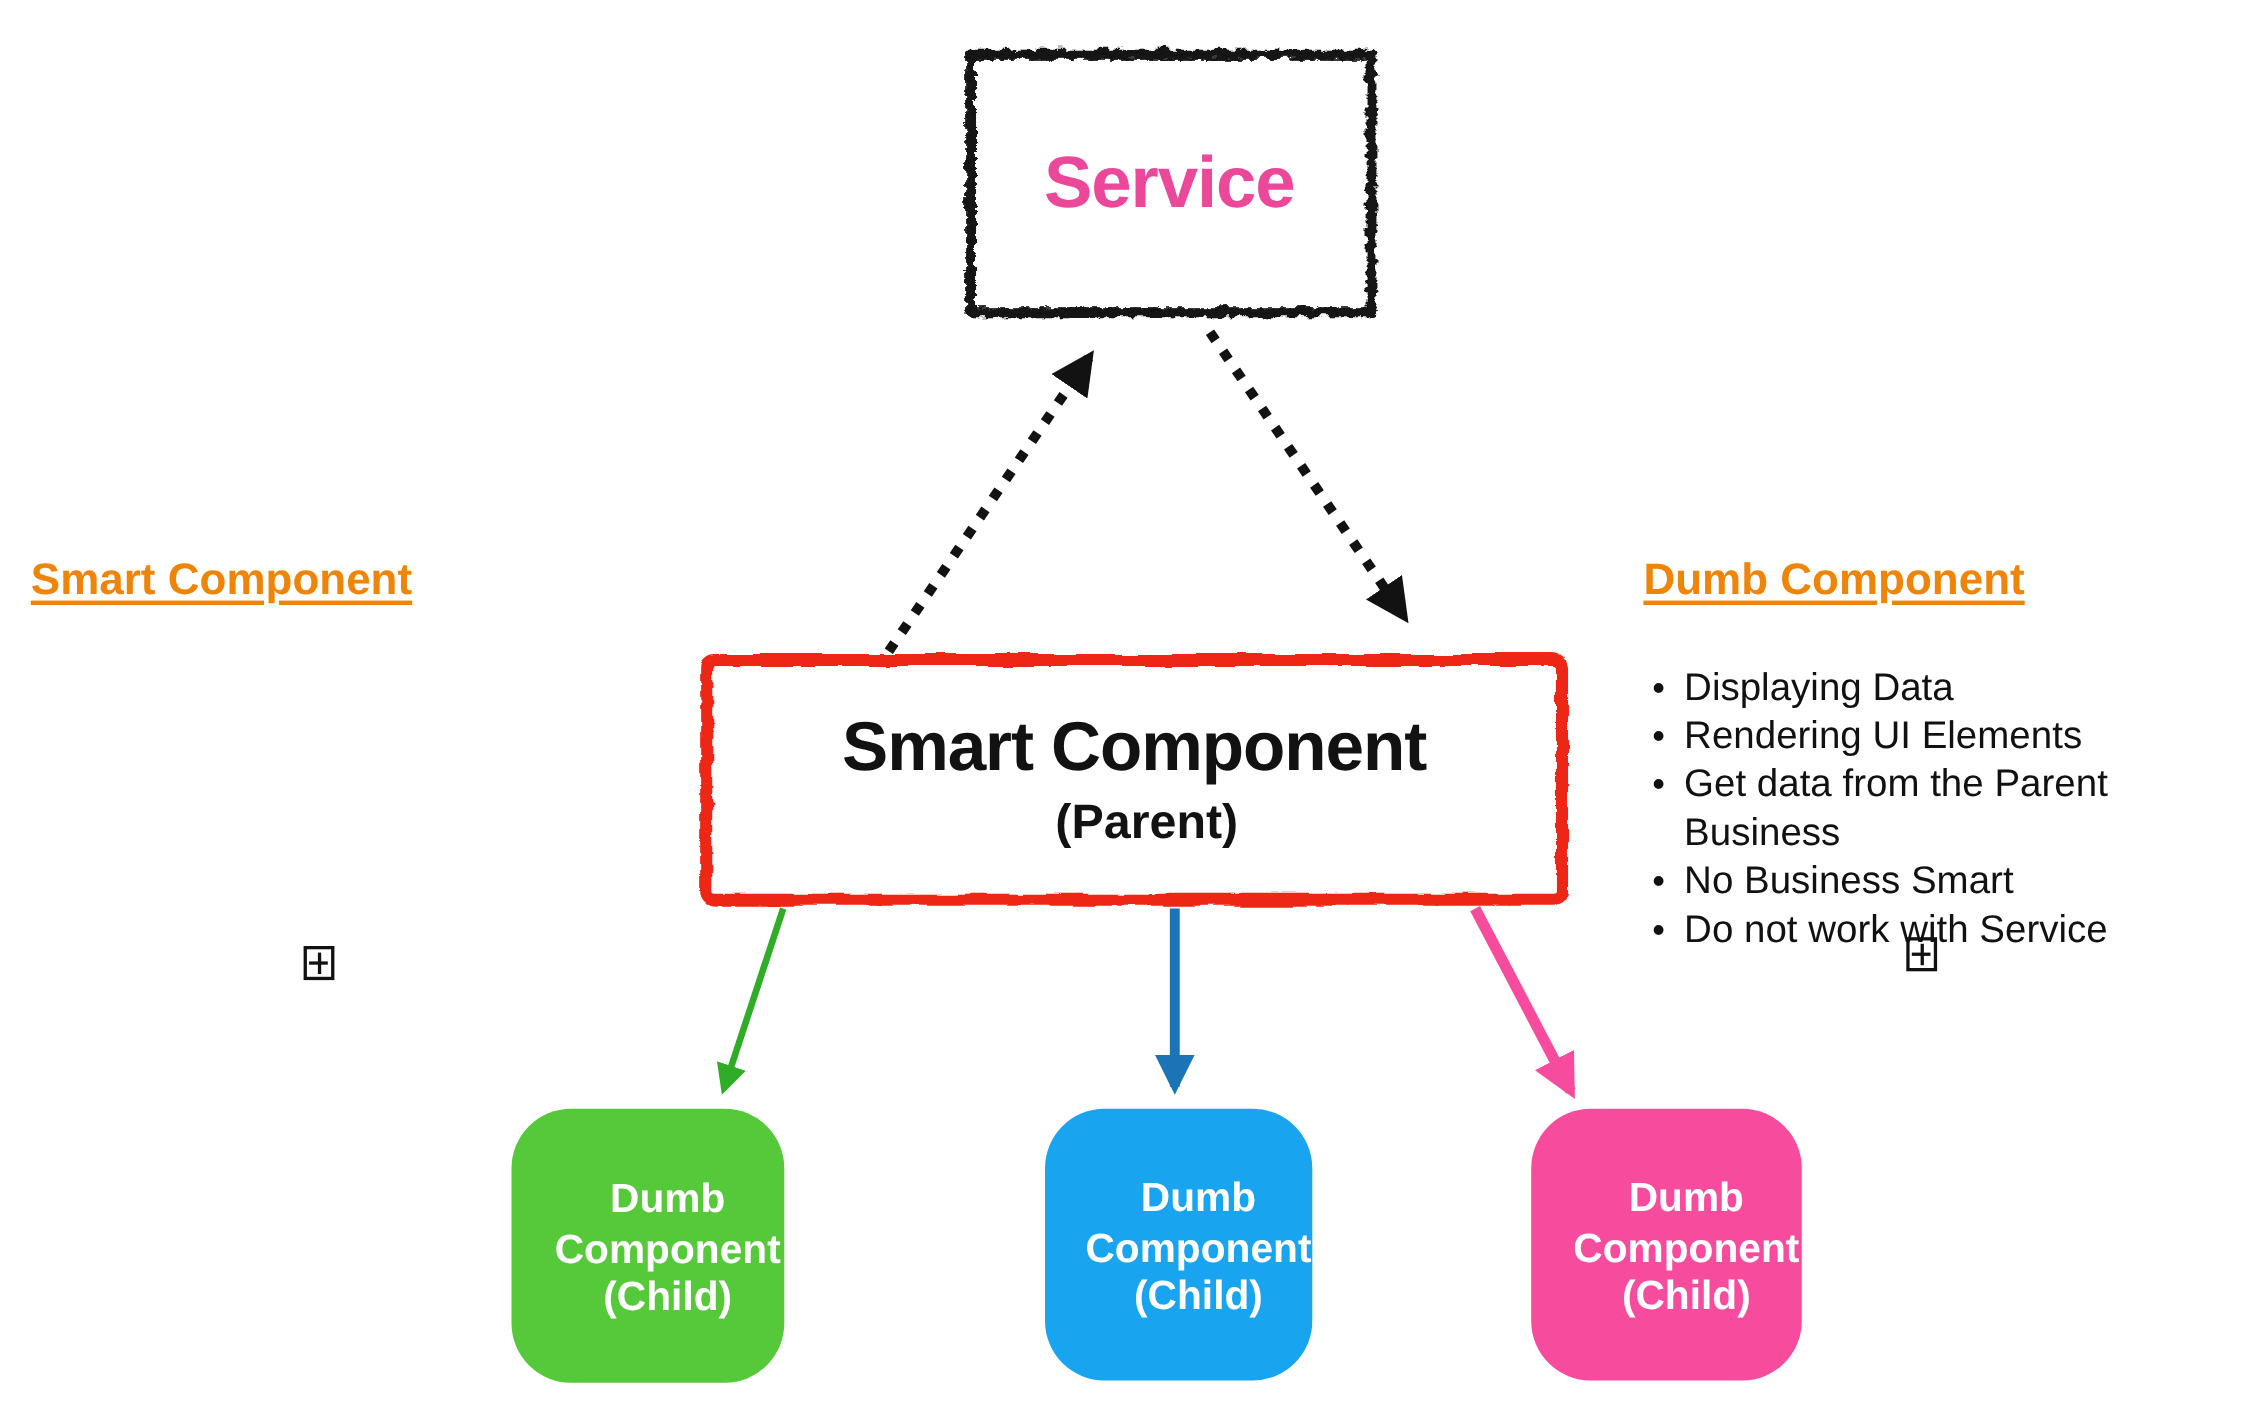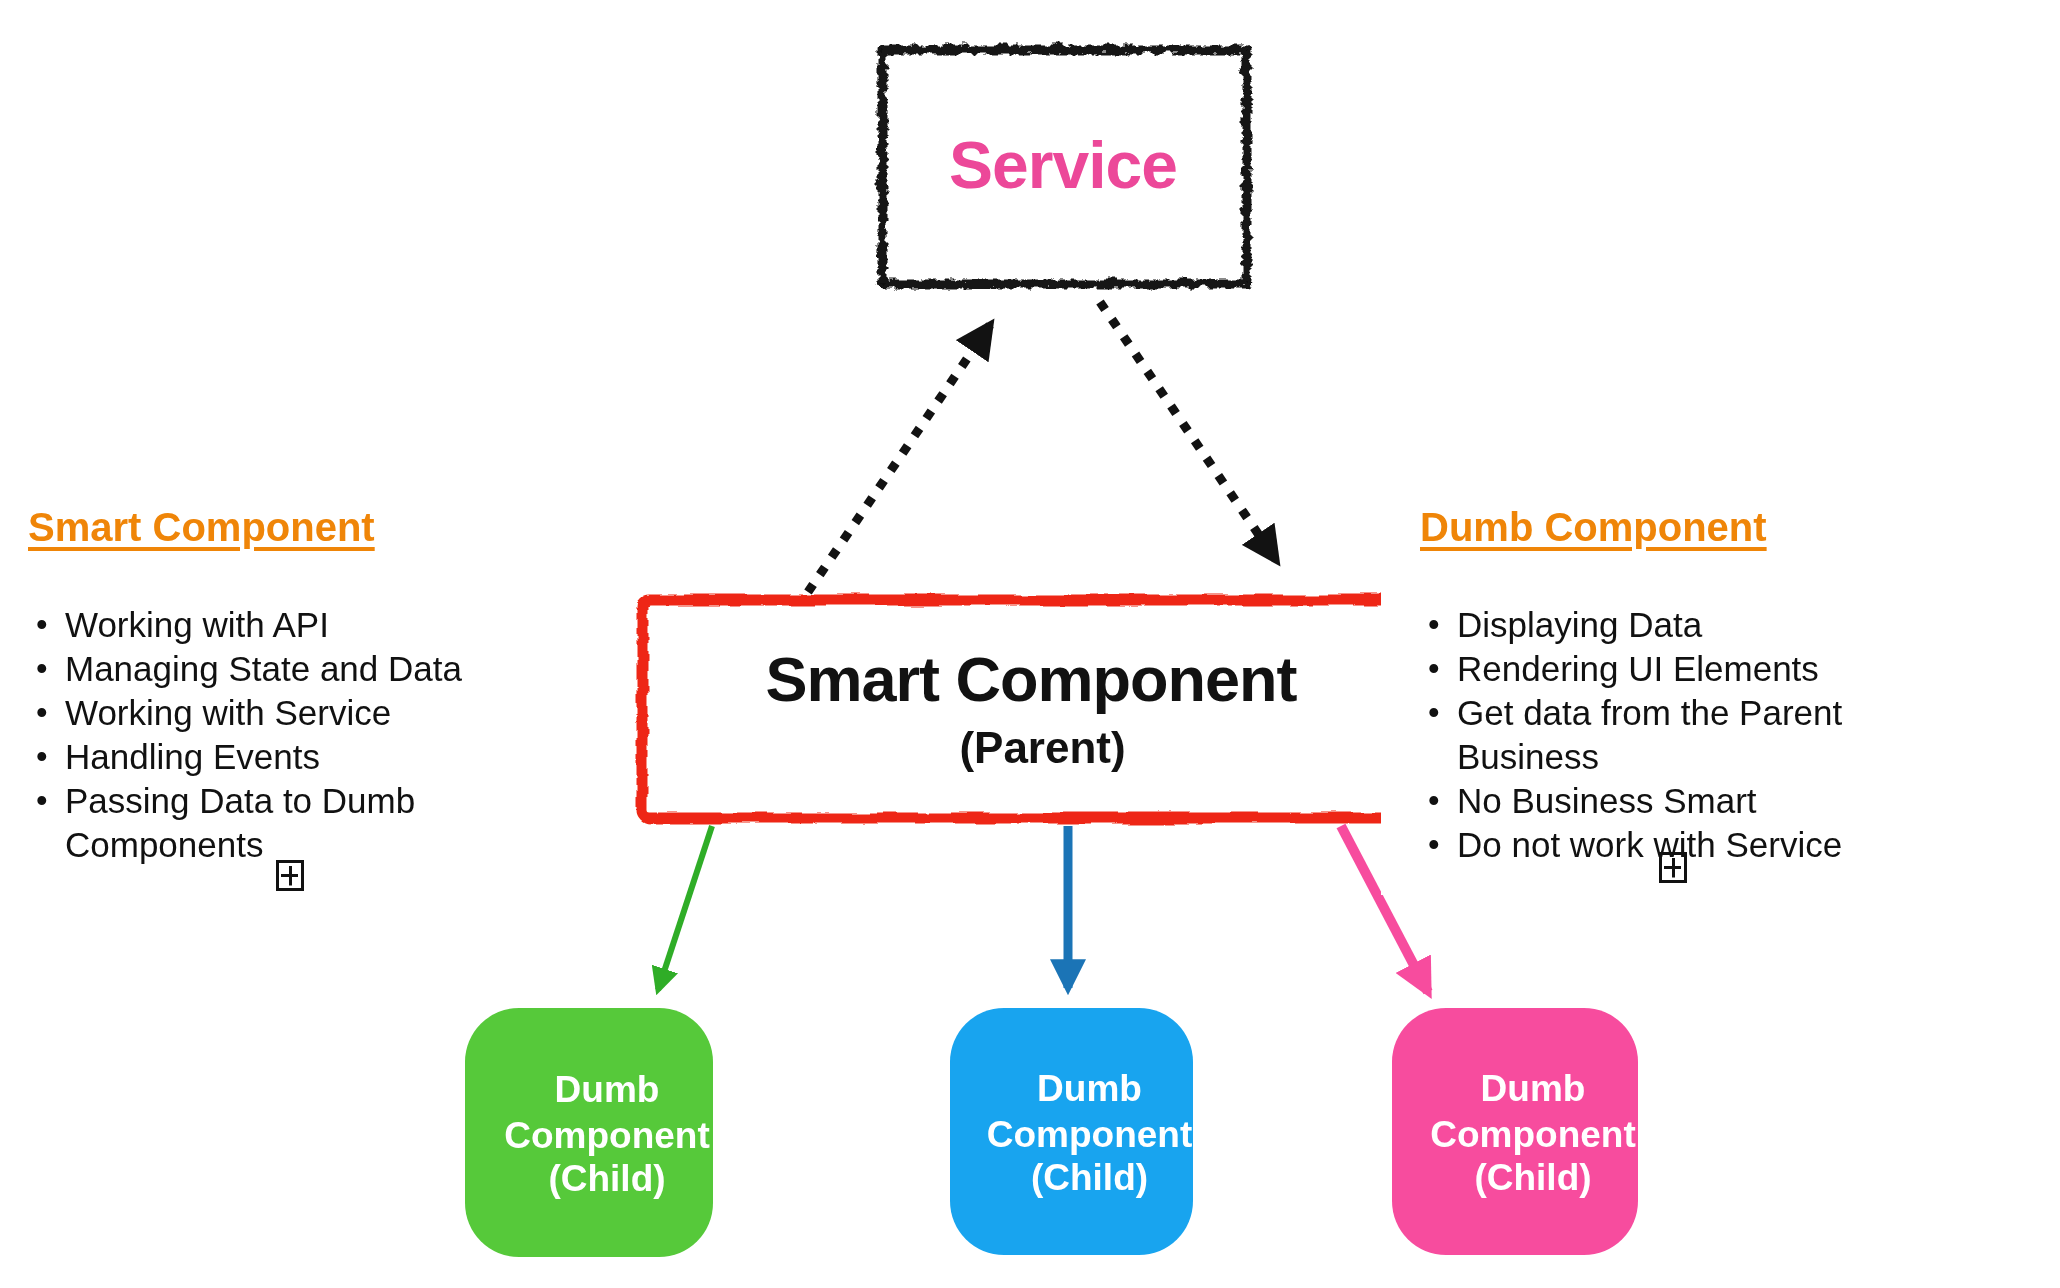--- a/index.html
+++ b/index.html
@@ -36,21 +36,21 @@
     font-size:40px; font-weight:bold; line-height:48px;
     text-decoration:underline; text-decoration-thickness:4px; text-underline-offset:6px;
   }
   .note ul { list-style:none; margin-top:52px; }
   .note li {
     position:relative; font-size:35px; line-height:44px; color:#111; padding-left:37px;
   }
   .note li::before { content:"\2022"; position:absolute; left:8px; font-size:33px; }
 
   #note-left  { left:5px;    top:463px; width:570px; height:440px; padding-left:23px; padding-right:22px; }
-  #note-right { left:1381px; top:463px; width:584px; height:432px; padding-left:39px; padding-right:20px; }
+  #note-right { left:1455px; top:463px; width:584px; height:432px; padding-left:39px; padding-right:20px; }
 
   .expand-btn {
     position:absolute; bottom:12px; left:50%; transform:translateX(-50%);
     width:28px; height:31px; border:3px solid #111; background:
       linear-gradient(#111,#111) center / 3px 78% no-repeat,
       linear-gradient(#111,#111) center / 78% 3px no-repeat;
     cursor:pointer;
   }
 
   
@@ -121,27 +121,20 @@
   <div id="smart-box" class="sketchbox">
     <svg class="sketch" width="806" height="246" viewBox="0 0 806 246">
       <rect x="14" y="14" width="778" height="218" rx="8" fill="none" stroke-width="11" stroke-linejoin="round" filter="url(#rough-red)" style="stroke: rgb(238, 40, 18);"></rect>
     </svg>
     <div class="boxtext title">Smart Component</div>
     <div class="boxtext subtitle">(Parent)</div>
   </div>
 
   <div id="note-left" class="note">
     <h2 style="color: rgb(239, 133, 8);">Smart Component</h2>
-    <ul>
-      <li>Working with API</li>
-      <li>Managing State and Data</li>
-      <li>Working with Service</li>
-      <li>Handling Events</li>
-      <li>Passing Data to Dumb Components</li>
-    </ul>
     <span class="expand-btn" title=""></span>
   </div>
 
   <div id="note-right" class="note">
     <h2 style="color: rgb(239, 133, 8);">Dumb Component</h2>
     <ul>
       <li>Displaying Data</li>
       <li>Rendering UI Elements</li>
       <li>Get data from the Parent Business</li>
       <li>No Business Smart</li>

